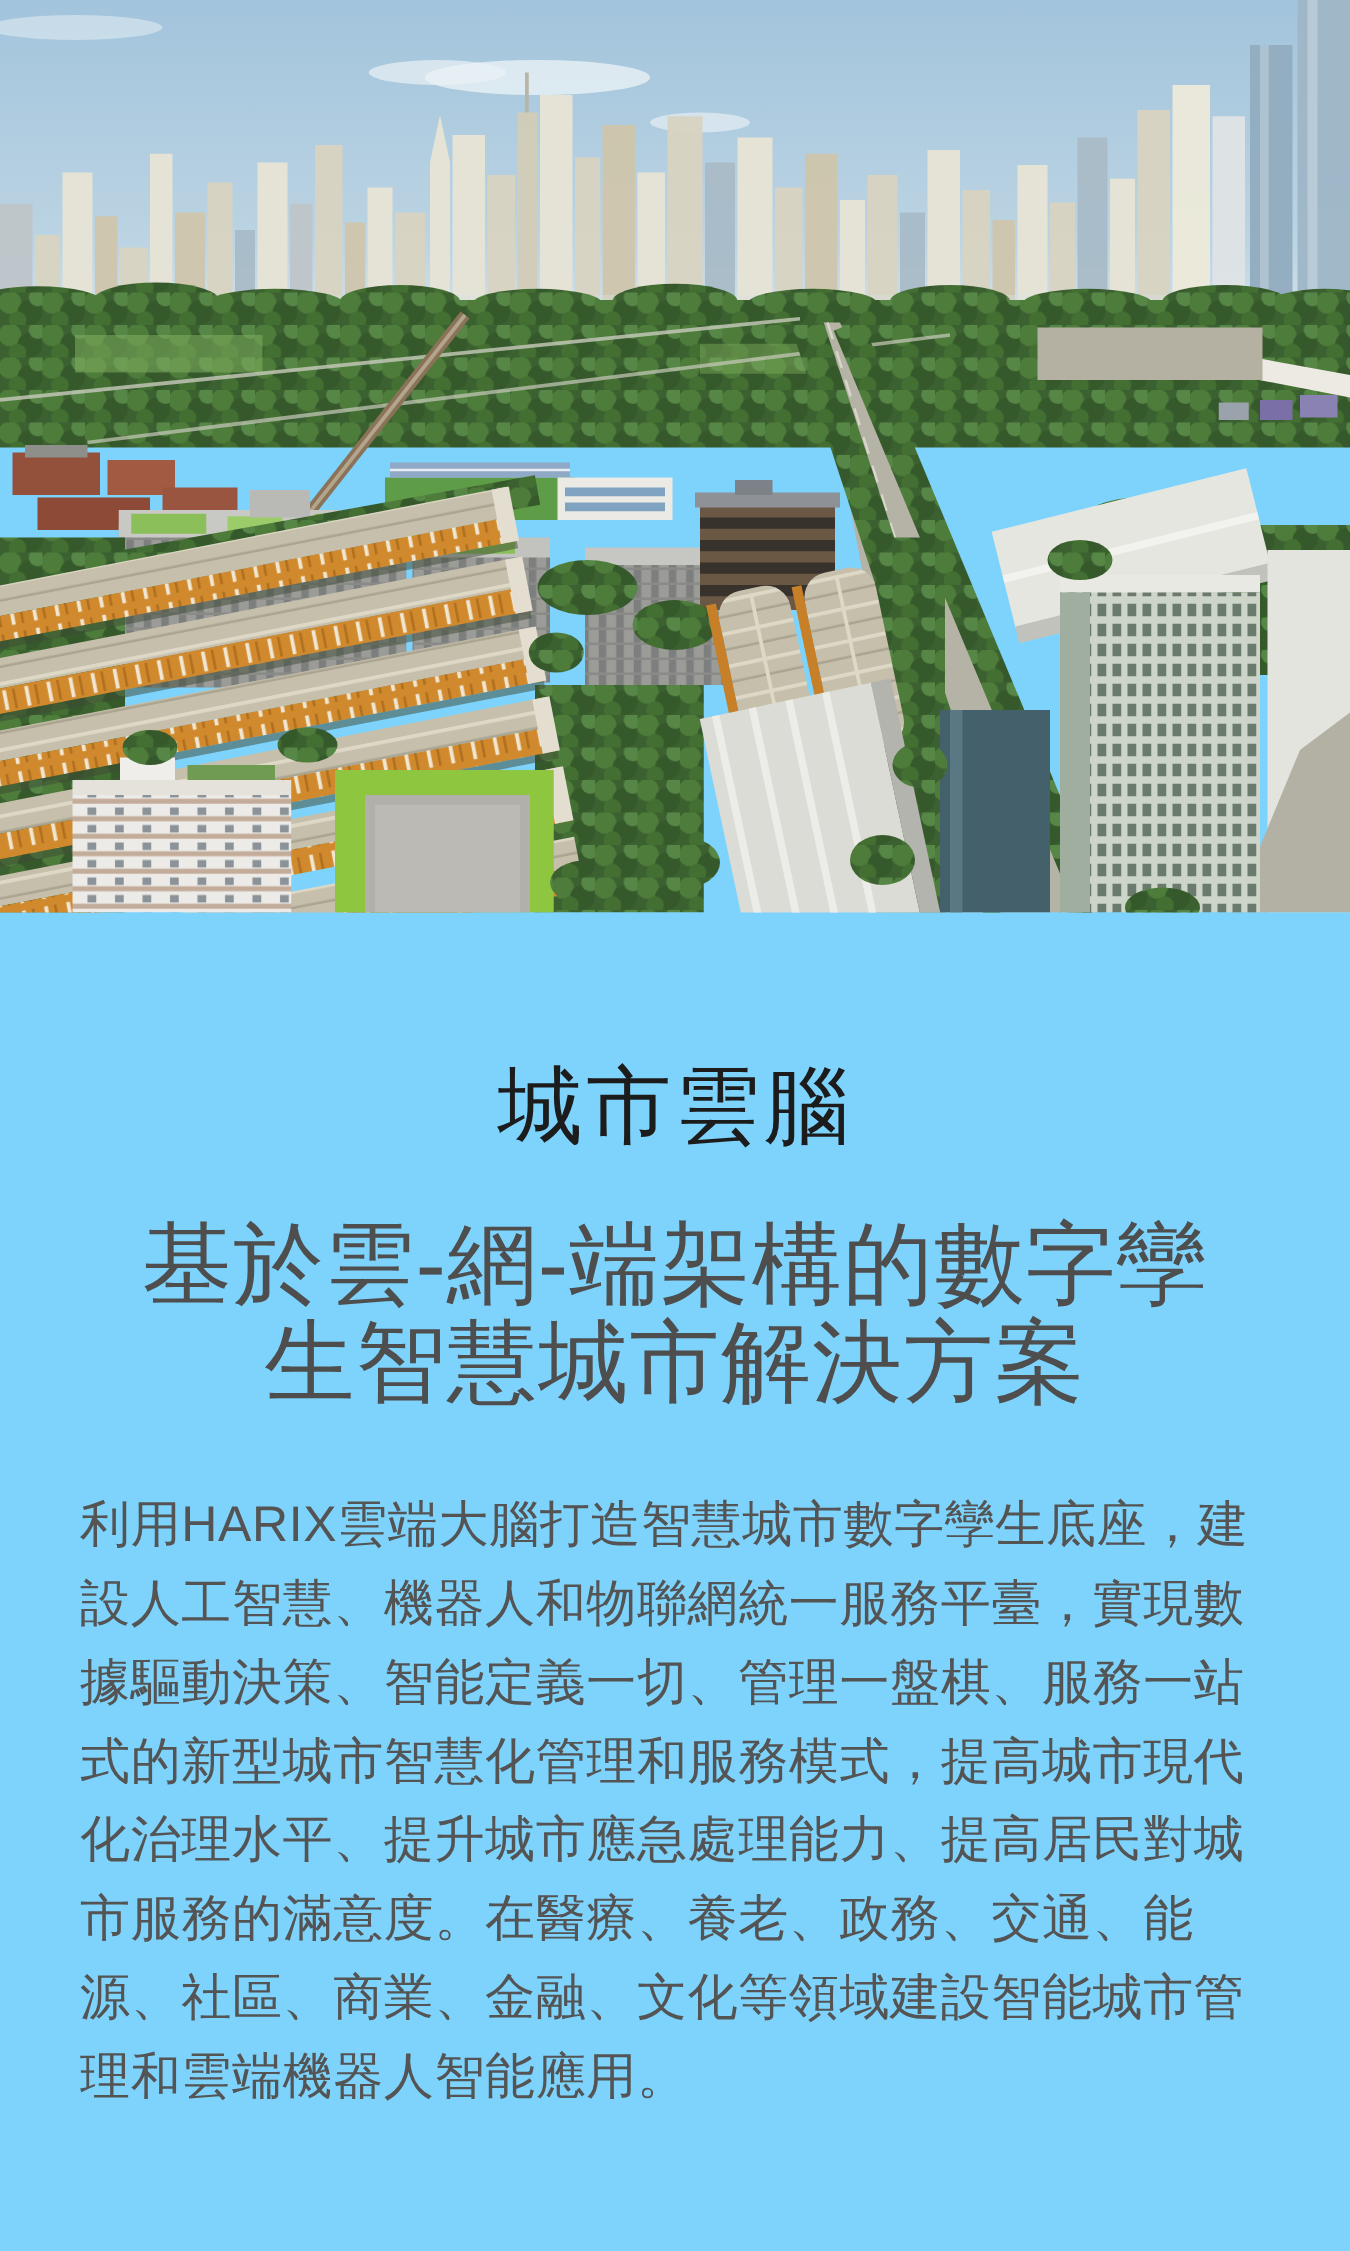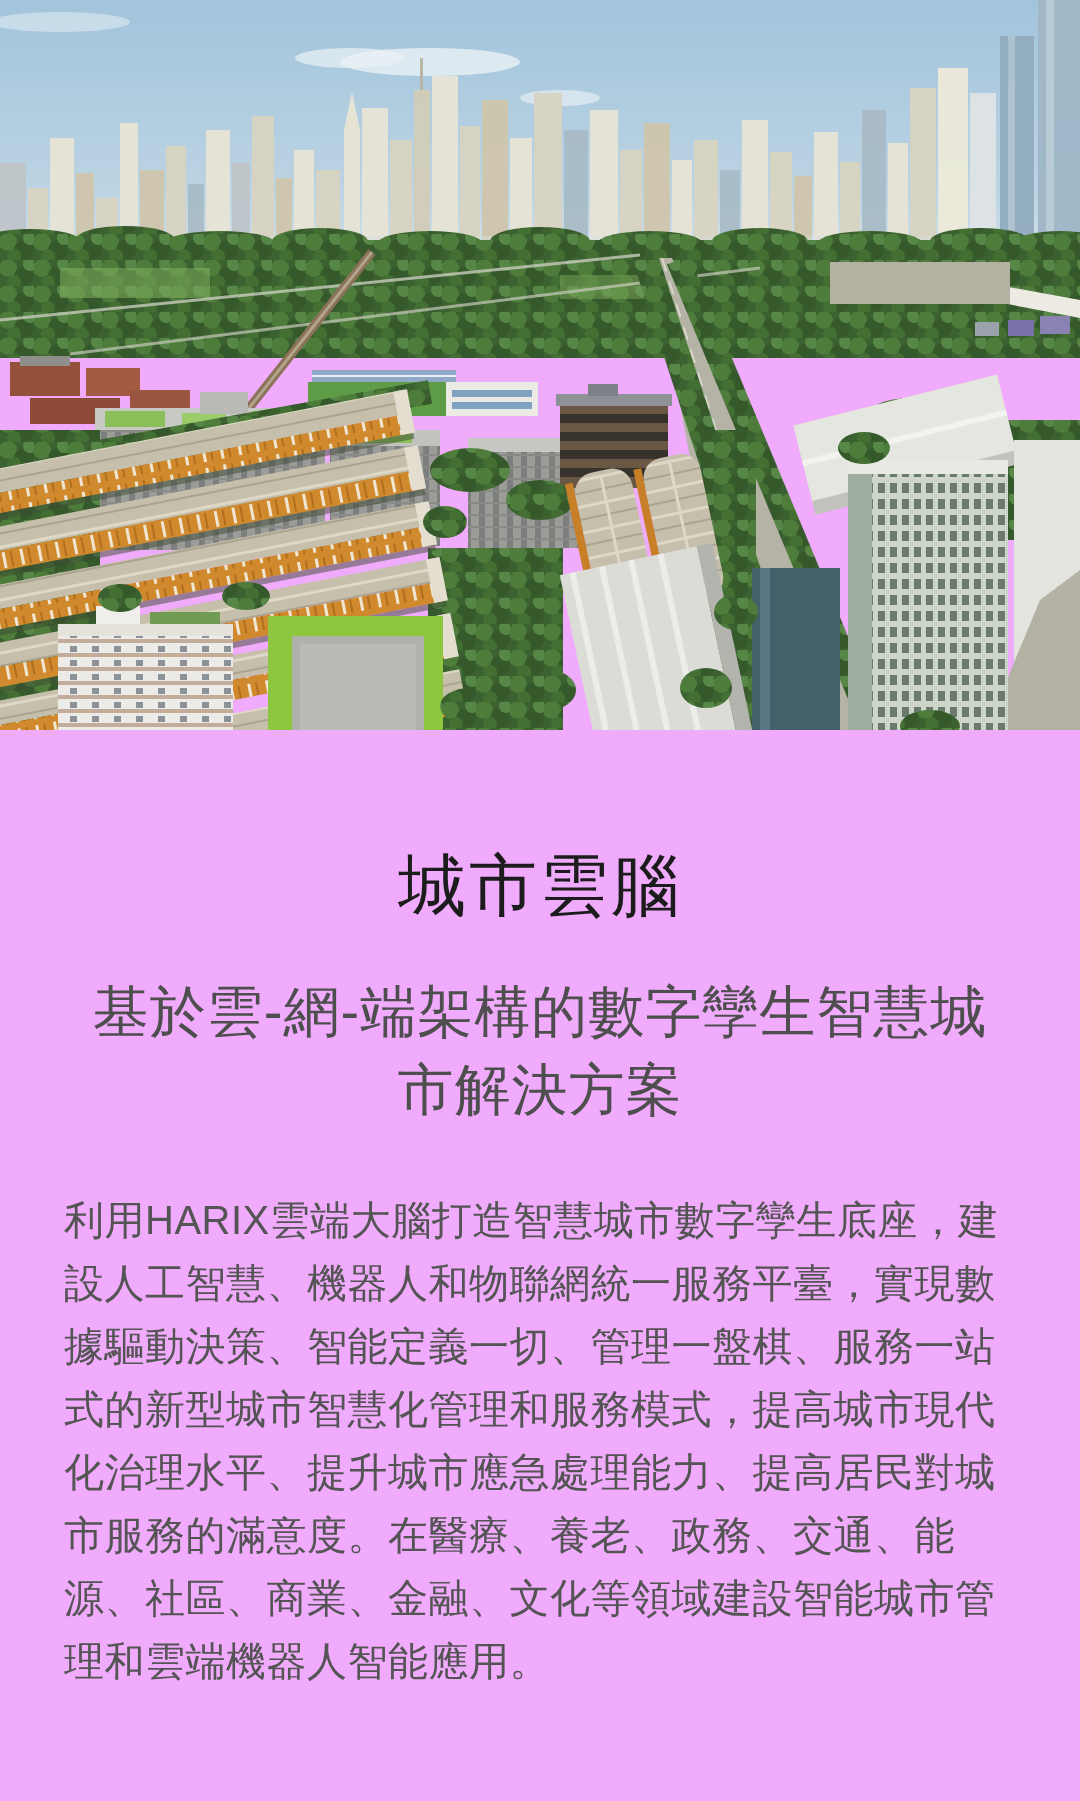--- a/index.html
+++ b/index.html
@@ -1,21 +1,21 @@
 <!DOCTYPE html>
 <html><head>
 <meta charset="utf-8">
 <style>
   html,body{margin:0;padding:0;background:#ffffff;}
   .page{
     position:relative;
     width:1080px;
     height:1801px;
     margin:0 auto;
-    background:#f0abfc;
+    background:#7dd3fc;
     overflow:hidden;
     font-family:"Liberation Sans","DejaVu Sans",sans-serif;
   }
   .hero{
     margin:0;
     width:1080px;
     height:730px;
     display:block;
     overflow:hidden;
   }
@@ -27,21 +27,21 @@
     margin:108px 0 0 0;
     font-size:68px;
     line-height:95px;
     font-weight:500;
     letter-spacing:3px;
     color:#1c1c1c;
   }
   .subtitle{
     max-width:910px;
     margin:40px auto 0 auto;
-    font-size:56px;
+    font-size:72px;
     line-height:78px;
     font-weight:500;
     letter-spacing:1px;
     color:#4e4e4e;
   }
   .body-text{
     max-width:952px;
     margin:60px auto 0 auto;
     font-size:40px;
     line-height:63px;

